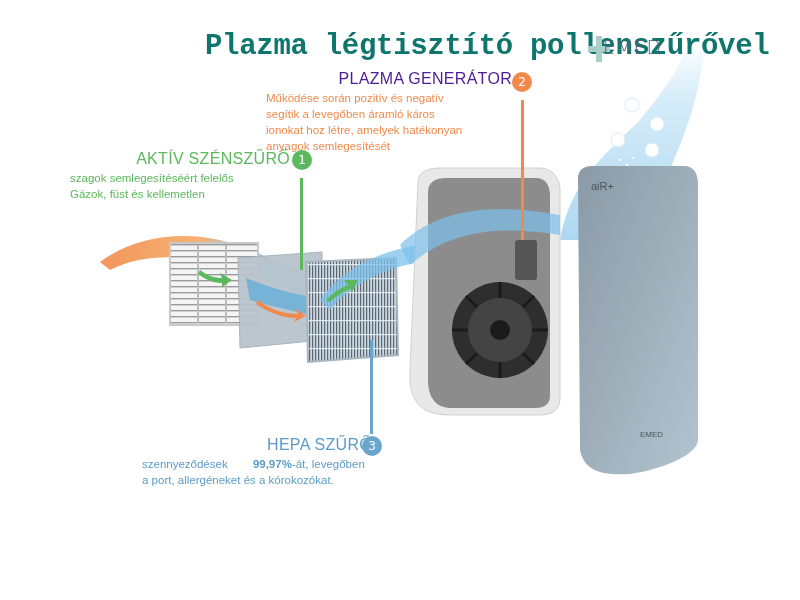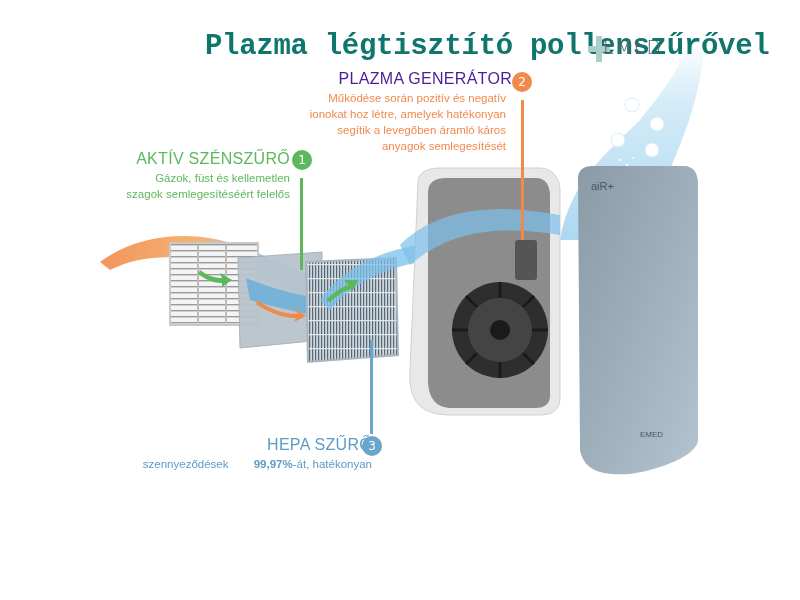--- a/index.html
+++ b/index.html
@@ -15,21 +15,21 @@
   .logo { left: 588px; top: 36px; width: 90px; height: 30px; }
   .logo-cross { position: absolute; left: 0; top: 0; width: 22px; height: 26px; }
   .logo-cross .v { position: absolute; left: 8px; top: 0; width: 6px; height: 26px; background: #a9cfc8; }
   .logo-cross .h { position: absolute; left: 0; top: 10px; width: 22px; height: 6px; background: #a9cfc8; }
   .logo-text {
     position: absolute; left: 15px; top: 0px; font-size: 19px; color: #5a6070; letter-spacing: 1px;
     font-family: "DejaVu Sans", sans-serif; font-weight: 300;
   }
 
   .callout-title { font-size: 16px; letter-spacing: 0.3px; white-space: nowrap; text-align: right; }
-  .callout-desc { font-size: 11.5px; line-height: 16px; text-align: right; }
+  .callout-desc { font-size: 11.5px; line-height: 16px; }
   .badge {
     width: 20px; height: 20px; border-radius: 50%; color: #fff; font-size: 12px; text-align: center;
     line-height: 20px; font-family: "DejaVu Sans", sans-serif;
   }
   .leader { width: 3px; }
 
   
   .c2-title { right: 288px; top: 70px; color: #4c1d95; }
   .c2-desc { right: 294px; top: 90px; width: 240px; color: #f08a4b; }
   .c2-badge { left: 512px; top: 72px; background: #f0894a; }
@@ -143,32 +143,33 @@
     <div class="v"></div>
       <div class="h"></div>
   </div>
   <div class="logo-text">EMED</div>
 </div>
 
 <div class="abs callout-title c2-title">PLAZMA GENERÁTOR</div>
 <div class="abs badge c2-badge">2</div>
 <div class="abs callout-desc c2-desc">
   <div>Működése során pozitív és negatív</div>
+  <div>segítik a levegőben áramló káros</div>
   <div>ionokat hoz létre, amelyek hatékonyan</div>
-  <div>segítik a levegőben áramló káros</div>
   <div>anyagok semlegesítését</div>
 </div>
 <div class="abs leader c2-line"></div>
 
 <div class="abs callout-title c1-title">AKTÍV SZÉNSZŰRŐ</div>
 <div class="abs badge c1-badge">1</div>
 <div class="abs callout-desc c1-desc">
+  <div>szagok semlegesítéséért felelős</div>
   <div>Gázok, füst és kellemetlen</div>
-  <div>szagok semlegesítéséért felelős</div>
 </div>
 <div class="abs leader c1-line"></div>
 
 <div class="abs callout-title c3-title">HEPA SZŰRŐ</div>
 <div class="abs badge c3-badge">3</div>
 <div class="abs callout-desc c3-desc">
-  <div><span>szennyeződések </span><b>99,97%</b><span>-át, hatékonyan</span></div>
+  <div><span>szennyeződések </span><b>99,97%</b><span>-át, levegőben</span></div>
+  <div>a port, allergéneket és a kórokozókat.</div>
 </div>
 <div class="abs leader c3-line"></div>
 
 </body></html>

